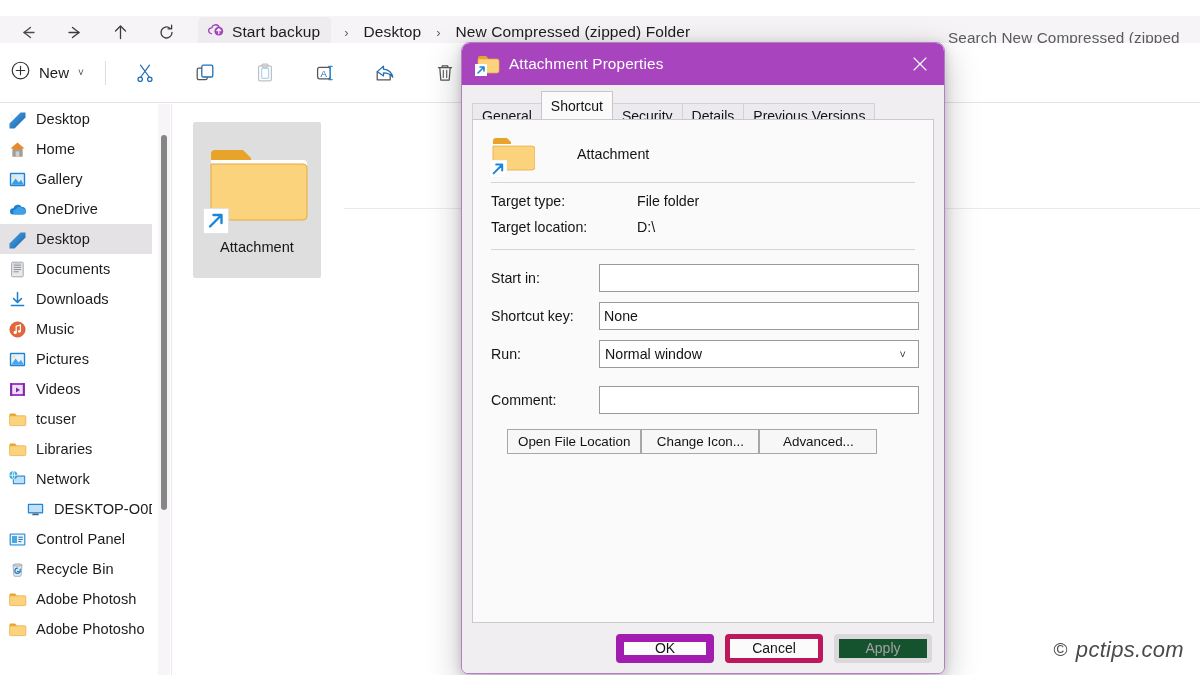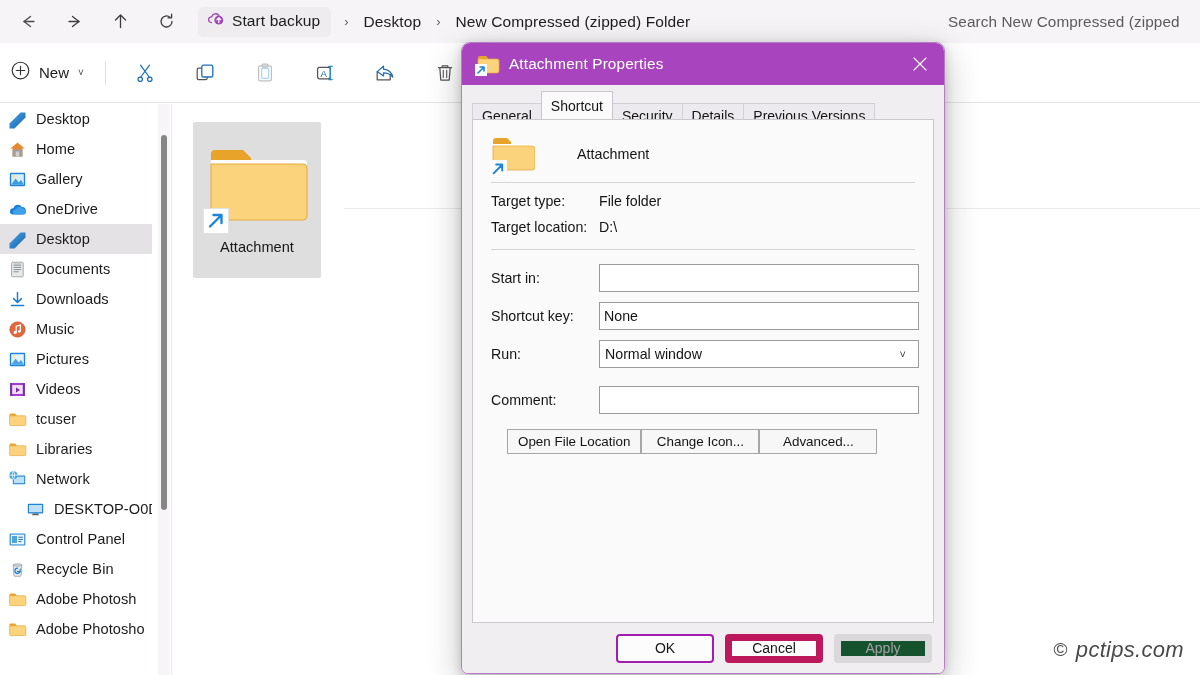--- a/index.html
+++ b/index.html
@@ -10,23 +10,23 @@
     font-family: "Liberation Sans", sans-serif;
     background: #ffffff;
   }
   #root { position: relative; width: 1200px; height: 675px; background: #ffffff; }
 
   
   .explorer { position: absolute; inset: 0; background: #ffffff; }
 
   
   .navbar {
-    position: absolute; top: 0; left: 0; width: 1200px; height: 43px;
+    position: absolute; top: 16px; left: 0; width: 1200px; height: 43px;
     background: #f6f4f7;
-    display: flex; align-items: center;
+    display: flex; align-items: flex-start;
   }
   .navbtn {
     width: 40px; height: 32px; margin-left: 6px;
     display: flex; align-items: center; justify-content: center;
     border-radius: 5px; color: #5c5c5c;
   }
   .navbtn svg { display:block; }
   .navbtn.first { margin-left: 8px; }
 
   .breadcrumb { display: flex; align-items: center; margin-left: 12px; height: 32px; }
@@ -158,21 +158,21 @@
     background: #fafafa; border: 1px solid #ccc9cd;
   }
 
   .hdrrow { display: flex; align-items: center; padding: 12px 0 0 18px; height: 56px; }
   .hdr-icon { width: 44px; height: 38px; position: relative; }
   .hdr-name { font-size: 14.3px; color: #141414; margin-left: 42px; }
   .hr { height: 1px; background: #d6d4d7; margin: 6px 18px 0 18px; }
 
   .formrow { display: flex; align-items: center; padding-left: 18px; margin-top: 10px; }
   .flabel { font-size: 14.2px; color: #141414; width: 108px; flex: 0 0 108px; }
-  .fvalue { font-size: 14.2px; color: #141414; }
+  .fvalue { font-size: 14.2px; color: #141414; margin-left: 38px; }
 
   .finput {
     height: 28px; width: 320px; background: #ffffff;
     border: 1px solid #9b9b9b;
     display: flex; align-items: center; padding: 0 4px;
     font-size: 14.2px; color: #141414;
   }
   .finput.focused { border-color: #9b9b9b; border-bottom: 2px solid #0f6cbd; }
   .sel-text {
     background: #0b66c3; color: #ffffff; padding: 1px 1px 2px 1px;
@@ -197,24 +197,24 @@
   }
 
   .footer {
     position: absolute; bottom: 0; left: 0; right: 0; height: 50px;
     display: flex; align-items: center; justify-content: flex-end;
     padding-right: 12px; gap: 11px;
   }
   .fbtn {
     height: 29px; width: 98px; border-radius: 4px;
     font-size: 14px; color: #161616;
-    background: #fbfbfb; border: 7px solid #be185d;
+    background: #fbfbfb; border: 5px solid #be185d;
     display: flex; align-items: center; justify-content: center;
   }
-  .fbtn.primary { border: 2px solid #a21caf; background: #fcfcfc; }
+  .fbtn.primary { border: 8px solid #a21caf; background: #fcfcfc; }
   .fbtn.disabled { color: #a3a1a4; background: #14532d; border-color: #dad8db; }
 
   
   .watermark {
     position: absolute; right: 16px; bottom: 12px;
     display: flex; align-items: center; gap: 8px;
     font-size: 22px; font-style: italic; color: #4a4a4a;
     letter-spacing: .3px;
   }
   .wm-c { font-size: 19px; font-style: normal; }

